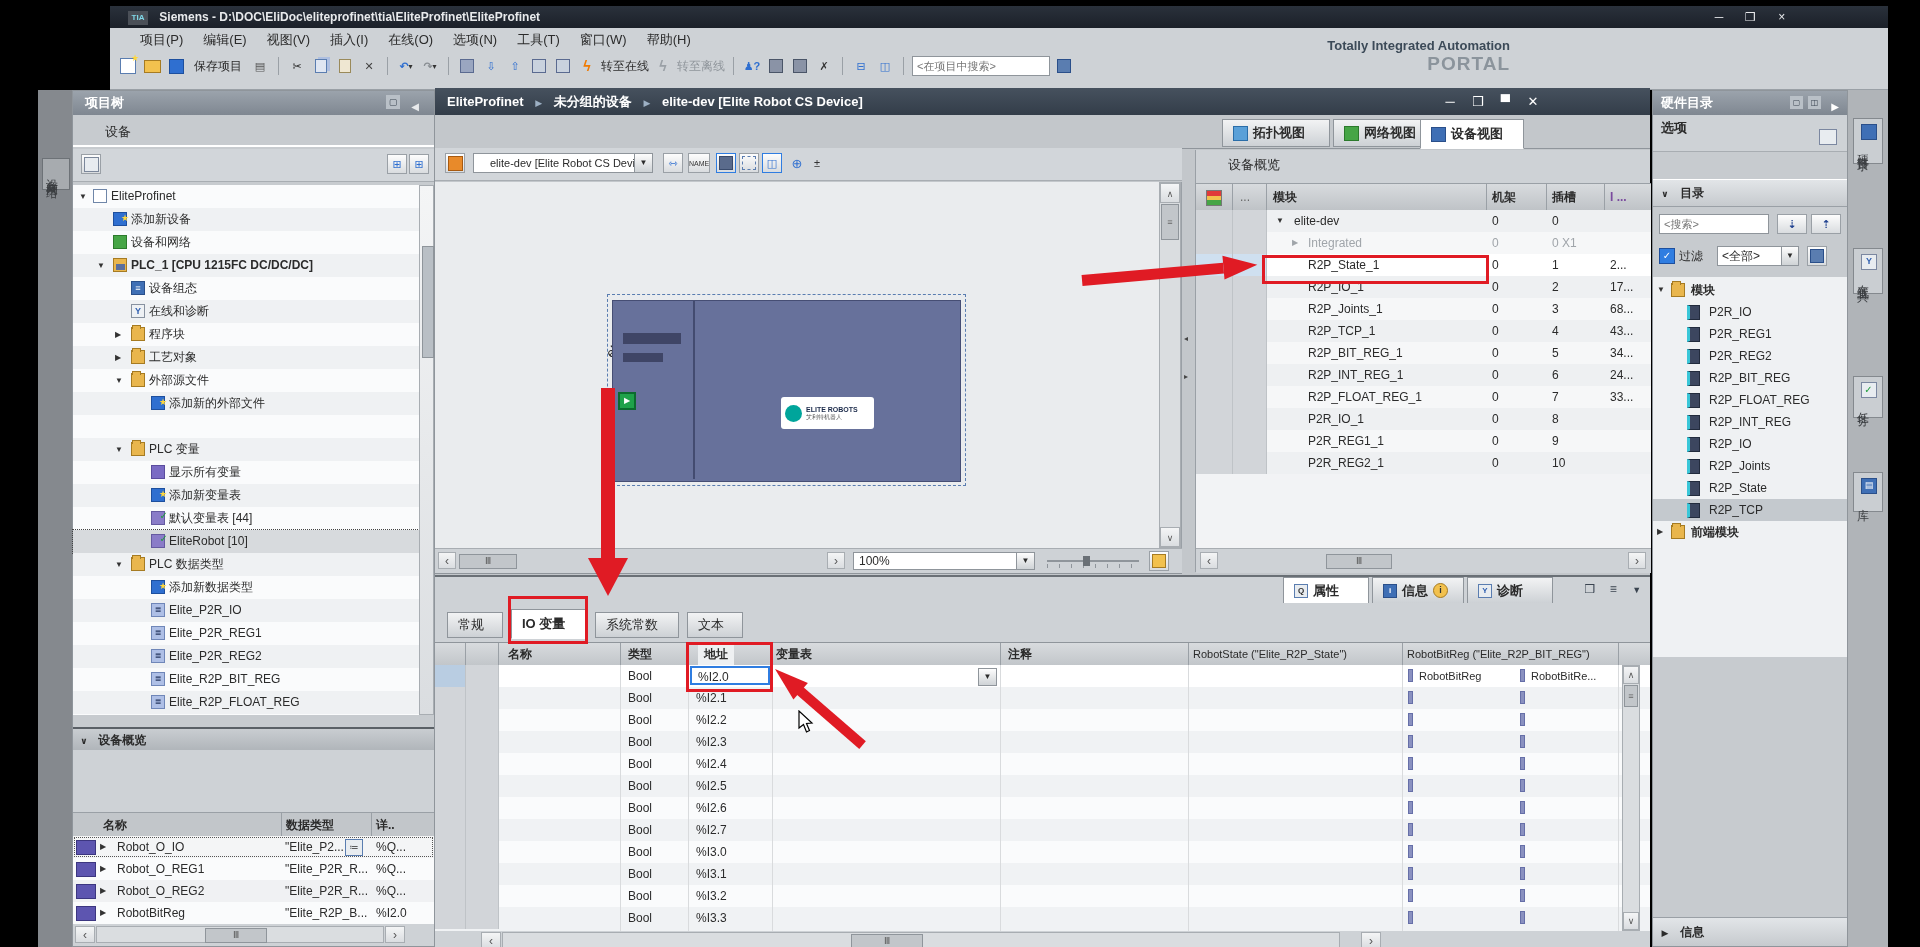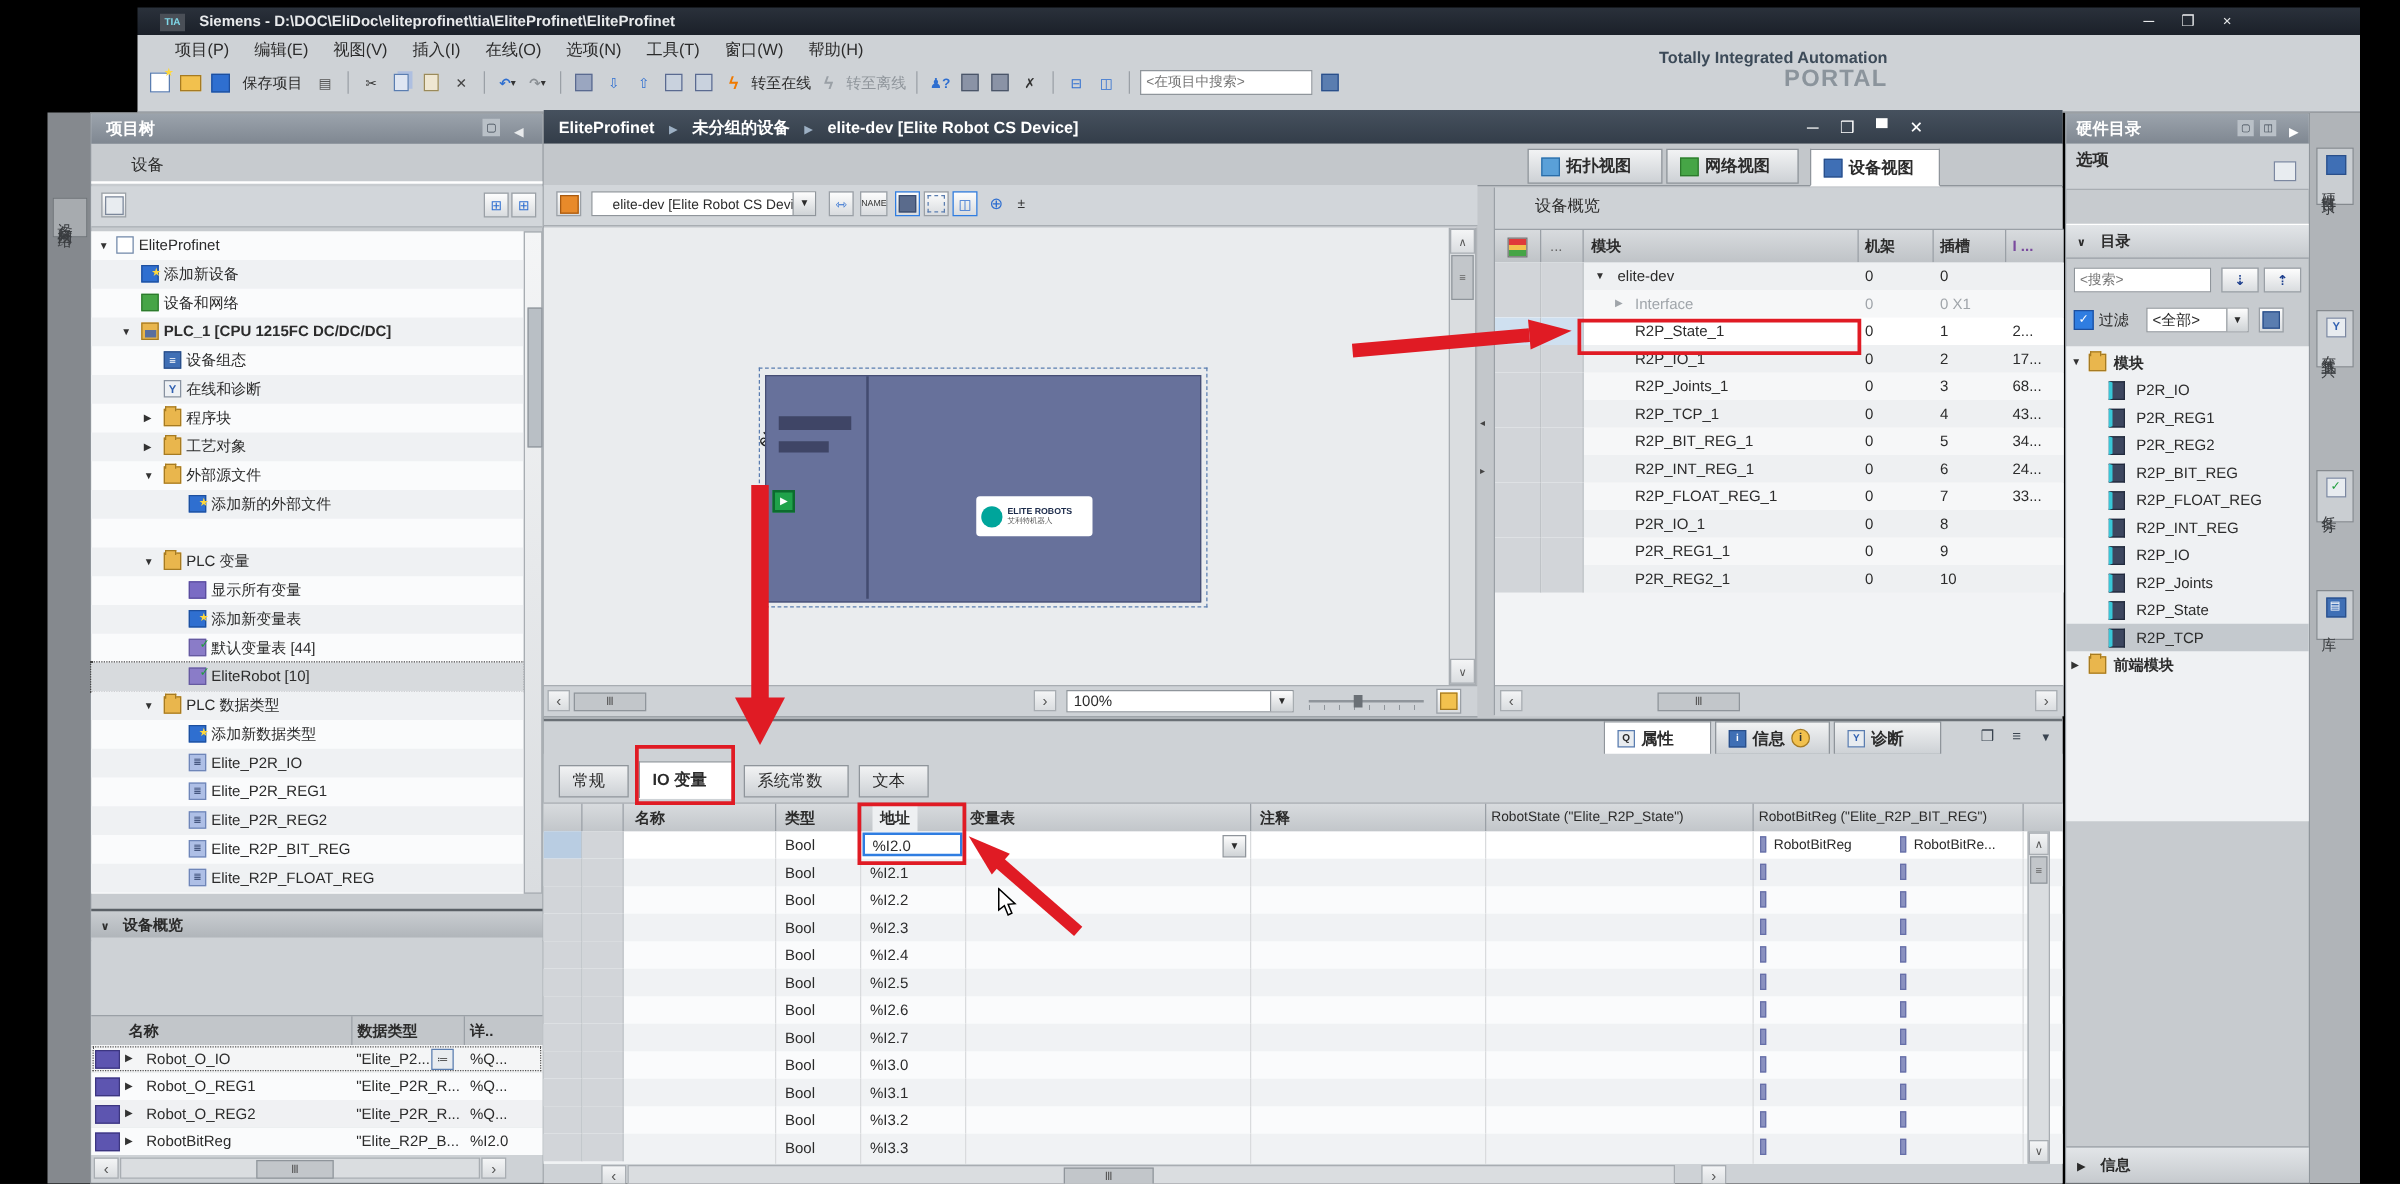--- a/index.html
+++ b/index.html
@@ -336,21 +336,21 @@
 
     <div class="abs" style="left:0;top:27px;width:1215px;height:33px;background:#c3c7cb;border-bottom:1px solid #8f959b;">
       <div class="ctab" style="left:787px;top:4px;width:108px;">
         <span class="g" style="width:13px;height:13px;background:#5aa0d8;border:1px solid #2a6da8;"></span>
         <span>拓扑视图</span>
         </div>
       <div class="ctab" style="left:898px;top:4px;width:106px;">
         <span class="g" style="width:13px;height:13px;background:#46a546;border:1px solid #2c7a2c;"></span>
         <span>网络视图</span>
         </div>
-      <div class="ctab active" style="left:1013px;top:4px;width:104px;height:30px;">
+      <div class="ctab active" style="left:985px;top:4px;width:104px;height:30px;">
         <span class="g" style="width:13px;height:13px;background:#3f6fb5;border:1px solid #2a4f8a;"></span>
         <span>设备视图</span>
         </div>
     </div>
 
     <div class="abs" style="left:0;top:60px;width:747px;height:32px;background:#d2d6da;border-bottom:1px solid #a8adb2;">
       <span class="tbtn abs" style="left:10px;top:5px;">
           <span class="g" style="width:13px;height:13px;background:#e88a2a;border:1px solid #a85a10;"></span>
         </span>
       <div class="abs" style="left:38px;top:5px;width:180px;height:20px;background:#fff;border:1px solid #8f959b;line-height:18px;box-sizing:border-box;">
@@ -441,21 +441,21 @@
             <span class="ovcellbg" style="left:37px;width:33px;"></span>
           <span class="exp" style="left:80px;">▼</span>
           <span class="abs" style="left:98px;">elite-dev</span>
           <span class="abs" style="left:296px;">0</span>
           <span class="abs" style="left:356px;">0</span>
           </div>
         <div class="ovrow" style="top:22px;background:#f6f7f8;color:#a0a5aa;">
           <span class="ovcellbg" style="left:0;width:36px;"></span>
             <span class="ovcellbg" style="left:37px;width:33px;"></span>
           <span class="exp" style="left:96px;color:#a0a5aa;">▶</span>
-          <span class="abs" style="left:112px;">Interface</span>
+          <span class="abs" style="left:112px;">Integrated</span>
           <span class="abs" style="left:296px;">0</span>
           <span class="abs" style="left:356px;">0 X1</span>
           </div>
         <div class="ovrow" style="top:44px;background:#fff;">
           <span class="ovcellbg" style="left:0;width:36px;background:#cfe0f0;"></span>
             <span class="ovcellbg" style="left:37px;width:33px;background:#cfe0f0;"></span>
           <span class="abs" style="left:112px;">R2P_State_1</span>
           <span class="abs" style="left:296px;">0</span>
           <span class="abs" style="left:356px;">1</span>
           <span class="abs" style="left:414px;">2...</span>

